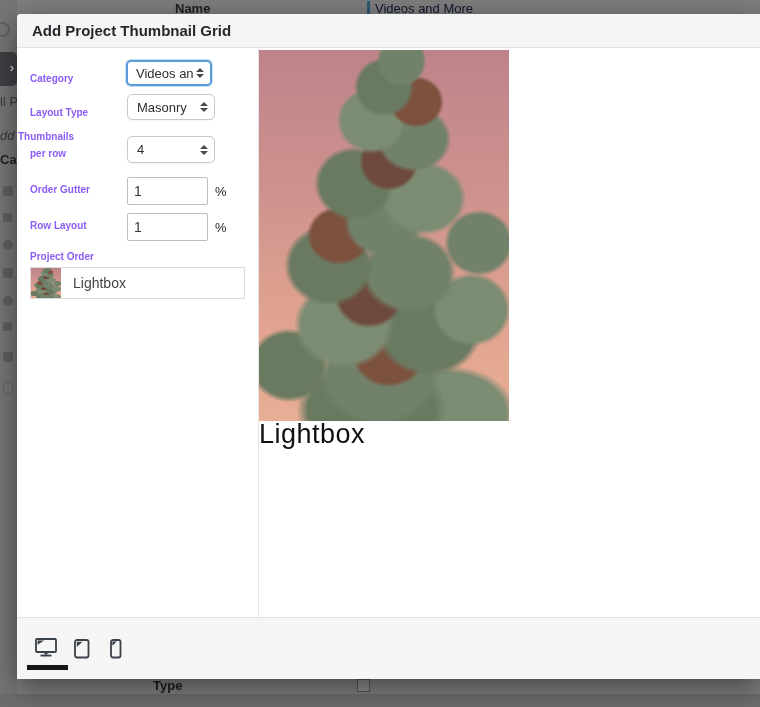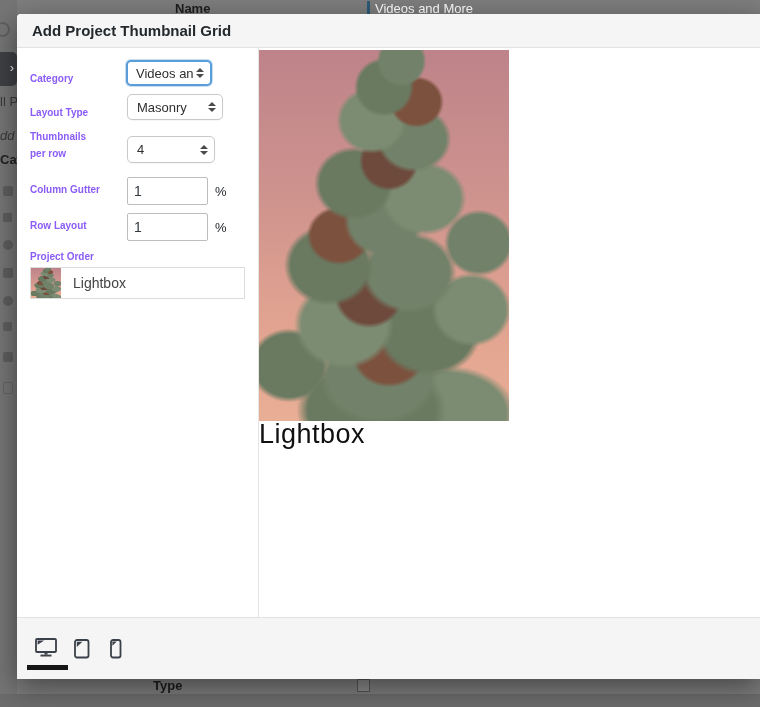--- a/index.html
+++ b/index.html
@@ -5,21 +5,21 @@
   * { margin:0; padding:0; box-sizing:border-box; }
   html,body { background:#555; }
   body { font-family:"Liberation Sans","DejaVu Sans",sans-serif; }
   #canvas {
     position:relative; width:760px; height:707px; overflow:hidden;
     background:#7d7d7d; margin:0 auto;
   }
   .abs { position:absolute; }
 
   
-  .bg-text { color:#ffffff; font-size:13px; white-space:nowrap; }
+  .bg-text { color:#0f172a; font-size:13px; white-space:nowrap; }
   .bg-bold { font-weight:bold; color:#1d1d1d; }
   .accent-bar { width:3px; height:13px; background:#2b5a78; }
   .bg-sidebar { left:0; top:0; width:17px; height:707px; background:#757575; }
   .bg-avatar { left:-5px; top:22px; width:15px; height:15px; border:2px solid #606060; border-radius:50%; }
   .bg-current-item { left:0; top:52px; width:17px; height:34px; background:#3e4044; border-radius:0 5px 5px 0;
     color:#ececec; font-size:13px; line-height:32px; text-align:right; padding-right:3px; }
   .bg-subitem { left:0; font-size:13px; color:#3a3a3a; white-space:nowrap; }
   .frag { background:#5e5e5e; }
   .bg-checkbox { width:13px; height:13px; border:1px solid #565656; background:#8a8a8a; }
   .bg-bottom-strip { left:0; top:694px; width:760px; height:13px; background:#6c6c6c; }
@@ -136,39 +136,39 @@
     <div class="abs field-label" style="left:13px; top:59px;">Category</div>
     <div class="abs mac-select focused" style="left:109px; top:46px; width:86px;">
       <span style="overflow:hidden; white-space:nowrap;">Videos and</span>
       <span class="sel-arrows">
         <span class="tri-up"></span>
           <span class="tri-down"></span>
       </span>
     </div>
 
     <div class="abs field-label" style="left:13px; top:93px;">Layout Type</div>
-    <div class="abs mac-select" style="left:110px; top:80px; width:96px;">
+    <div class="abs mac-select" style="left:110px; top:80px; width:88px;">
       <span>Masonry</span>
       <span class="sel-arrows">
         <span class="tri-up"></span>
           <span class="tri-down"></span>
       </span>
     </div>
 
-    <div class="abs field-label" style="left:13px; top:117px;">Thumbnails</div>
+    <div class="abs field-label" style="left:1px; top:117px;">Thumbnails</div>
     <div class="abs field-label" style="left:13px; top:134px;">per row</div>
     <div class="abs mac-select" style="left:110px; top:122px; width:88px; height:27px;">
       <span>4</span>
       <span class="sel-arrows">
         <span class="tri-up"></span>
           <span class="tri-down"></span>
       </span>
     </div>
 
-    <div class="abs field-label" style="left:13px; top:170px;">Column Gutter</div>
+    <div class="abs field-label" style="left:13px; top:170px;">Order Gutter</div>
     <input class="abs text-input" style="left: 110px; top: 163px; width: 81px;" value="1">
     <div class="abs unit" style="left:198px; top:170px;">%</div>
 
     <div class="abs field-label" style="left:13px; top:206px;">Row Layout</div>
     <input class="abs text-input" style="left: 110px; top: 199px; width: 81px;" value="1">
     <div class="abs unit" style="left:198px; top:206px;">%</div>
 
     <div class="abs field-label" style="left:13px; top:237px;">Project Order</div>
     <div class="abs order-box" style="left:13px; top:253px;">
       <div class="order-thumb tree-art"></div>

